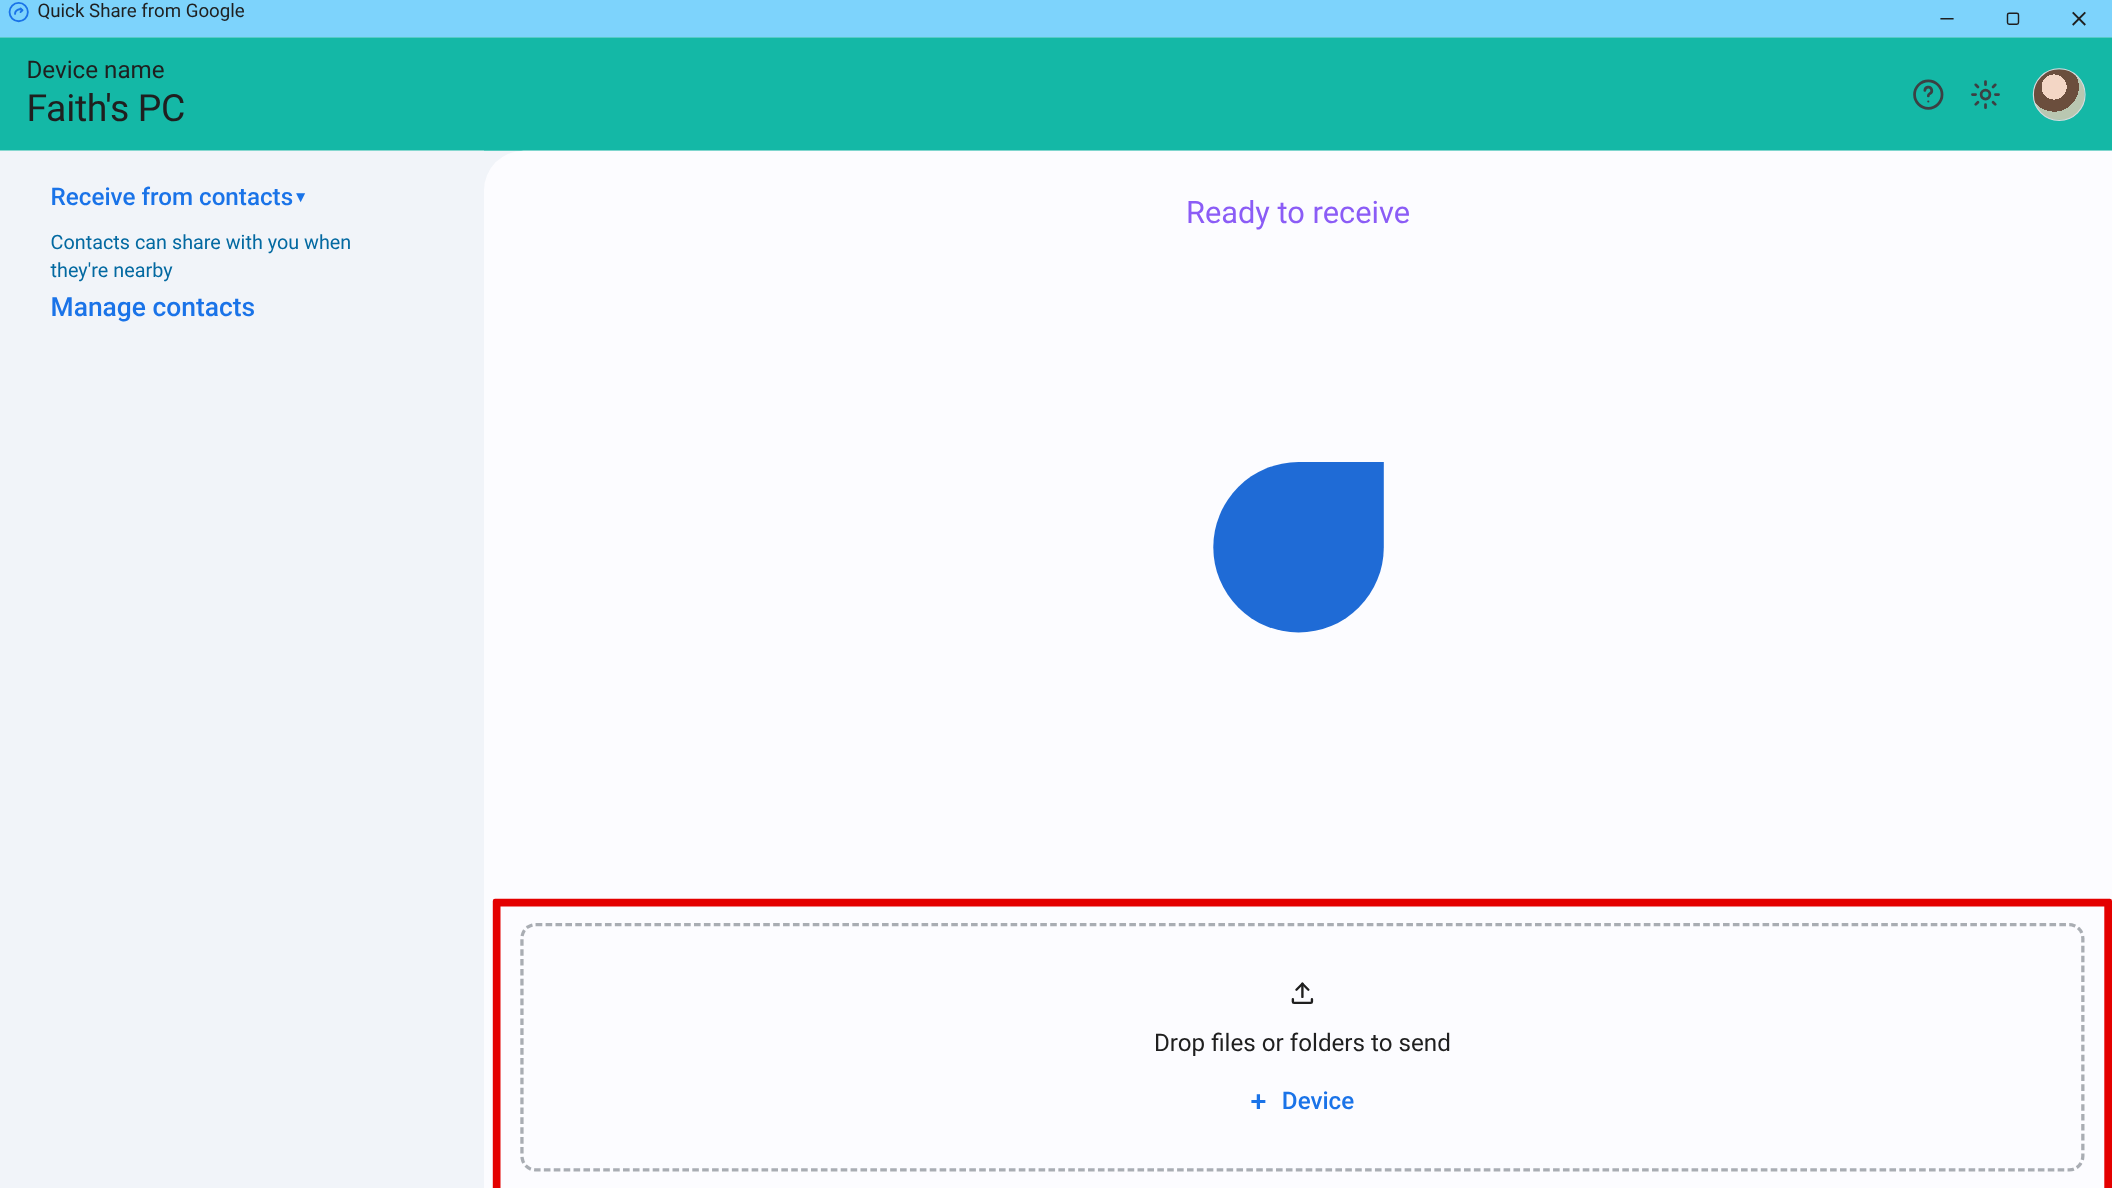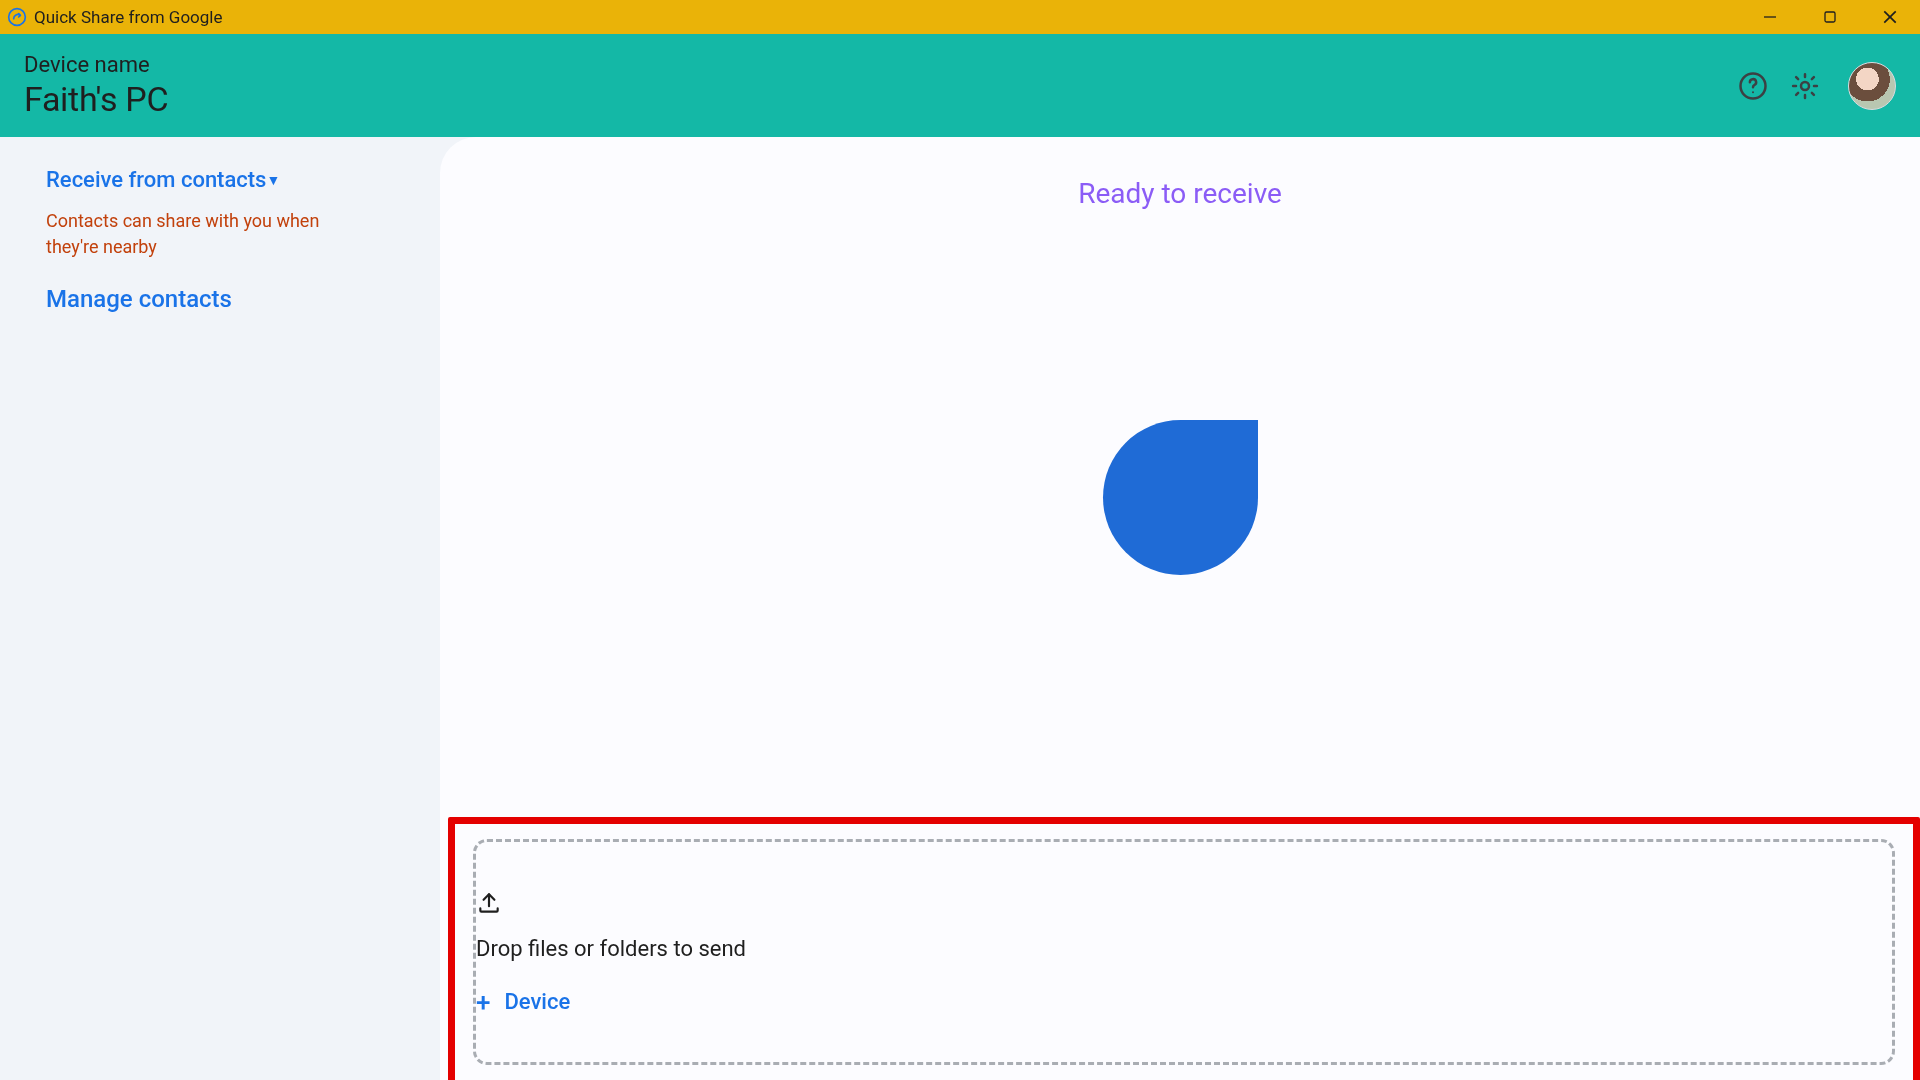--- a/index.html
+++ b/index.html
@@ -10,22 +10,21 @@
     background: #f1f4f9;
     overflow: hidden;
     color: #1f1f1f;
   }
 
   
   .titlebar {
     width: 100%;
     height: 34px;
     display: flex;
-    align-items: center;
-    background: #eab308;
+    background: #7dd3fc;
     padding-left: 6px;
   }
   .titlebar .app-icon {
     width: 22px;
     height: 22px;
     margin-right: 6px;
     display: flex;
     align-items: center;
     justify-content: center;
   }
@@ -109,24 +108,24 @@
     font-weight: 500;
     margin-bottom: 16px;
     cursor: pointer;
   }
   .receive-dropdown .dd-icon {
     color: #1a73e8;
     font-size: 14px;
   }
   .sidebar-desc {
     font-size: 18px;
-    color: #c2410c;
+    color: #0369a1;
     line-height: 1.45;
     max-width: 300px;
-    margin-bottom: 25px;
+    margin-bottom: 5px;
   }
   .manage-link {
     font-size: 24px;
     color: #1a73e8;
     font-weight: 500;
     cursor: pointer;
   }
 
   
   .main {
@@ -168,20 +167,21 @@
     padding: 15px 18px;
     background: #fcfcff;
   }
   .dropzone {
     width: 100%;
     height: 226px;
     border: 3px dashed #a9adb3;
     border-radius: 14px;
     display: flex;
     flex-direction: column;
+    align-items: center;
     justify-content: center;
     gap: 12px;
   }
   .upload-icon {
     color: #1f1f1f;
   }
   .dropzone-text {
     font-size: 22px;
     color: #1f1f1f;
     margin-top: 4px;

